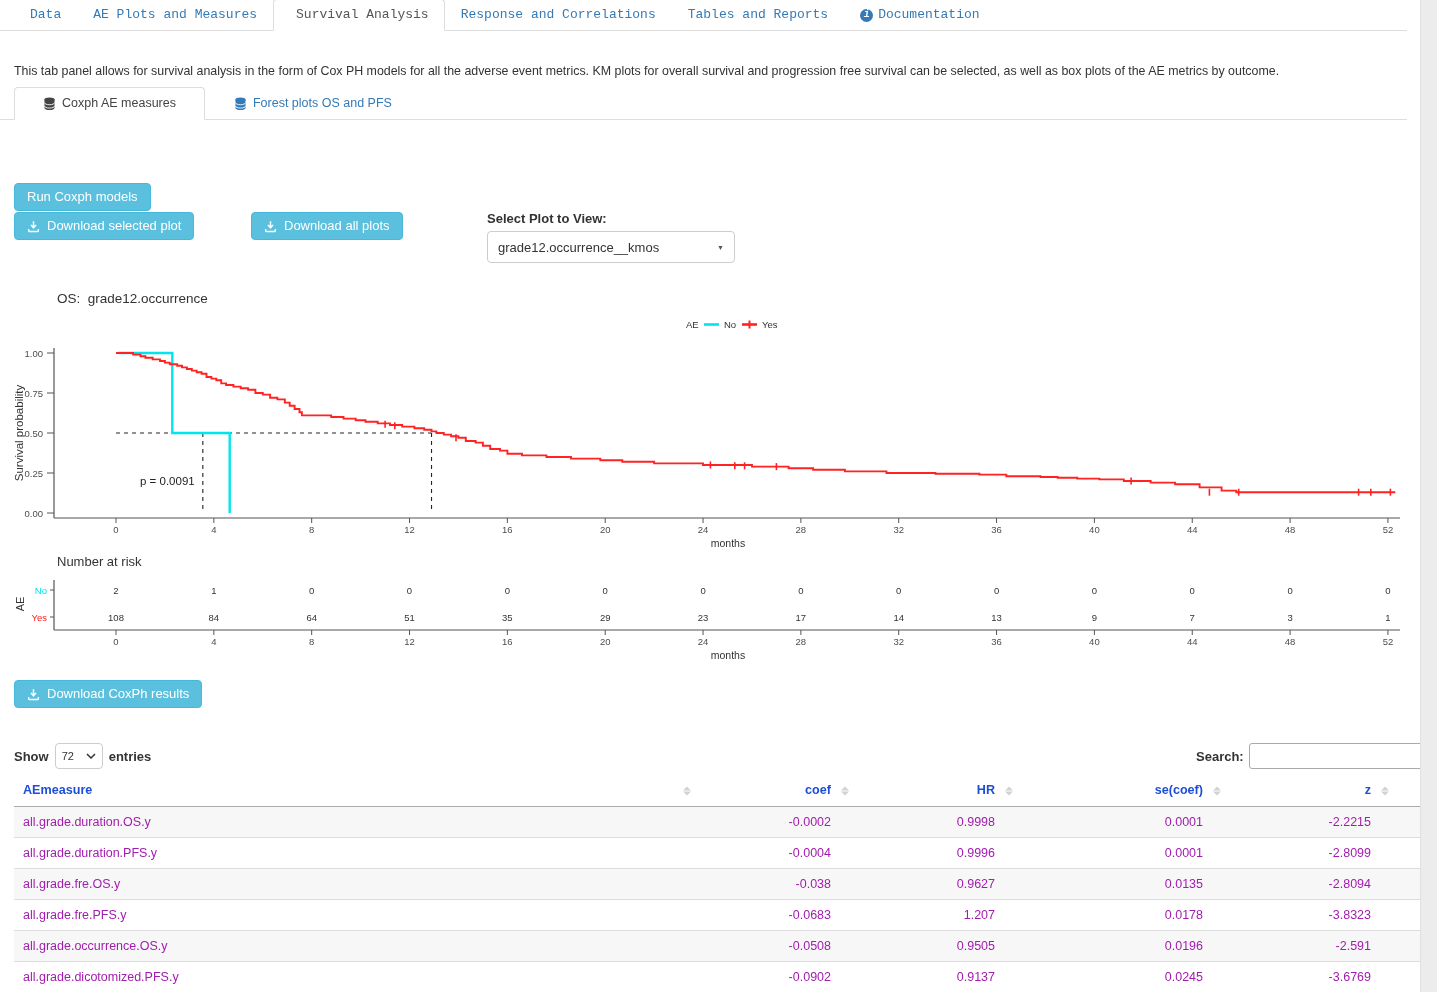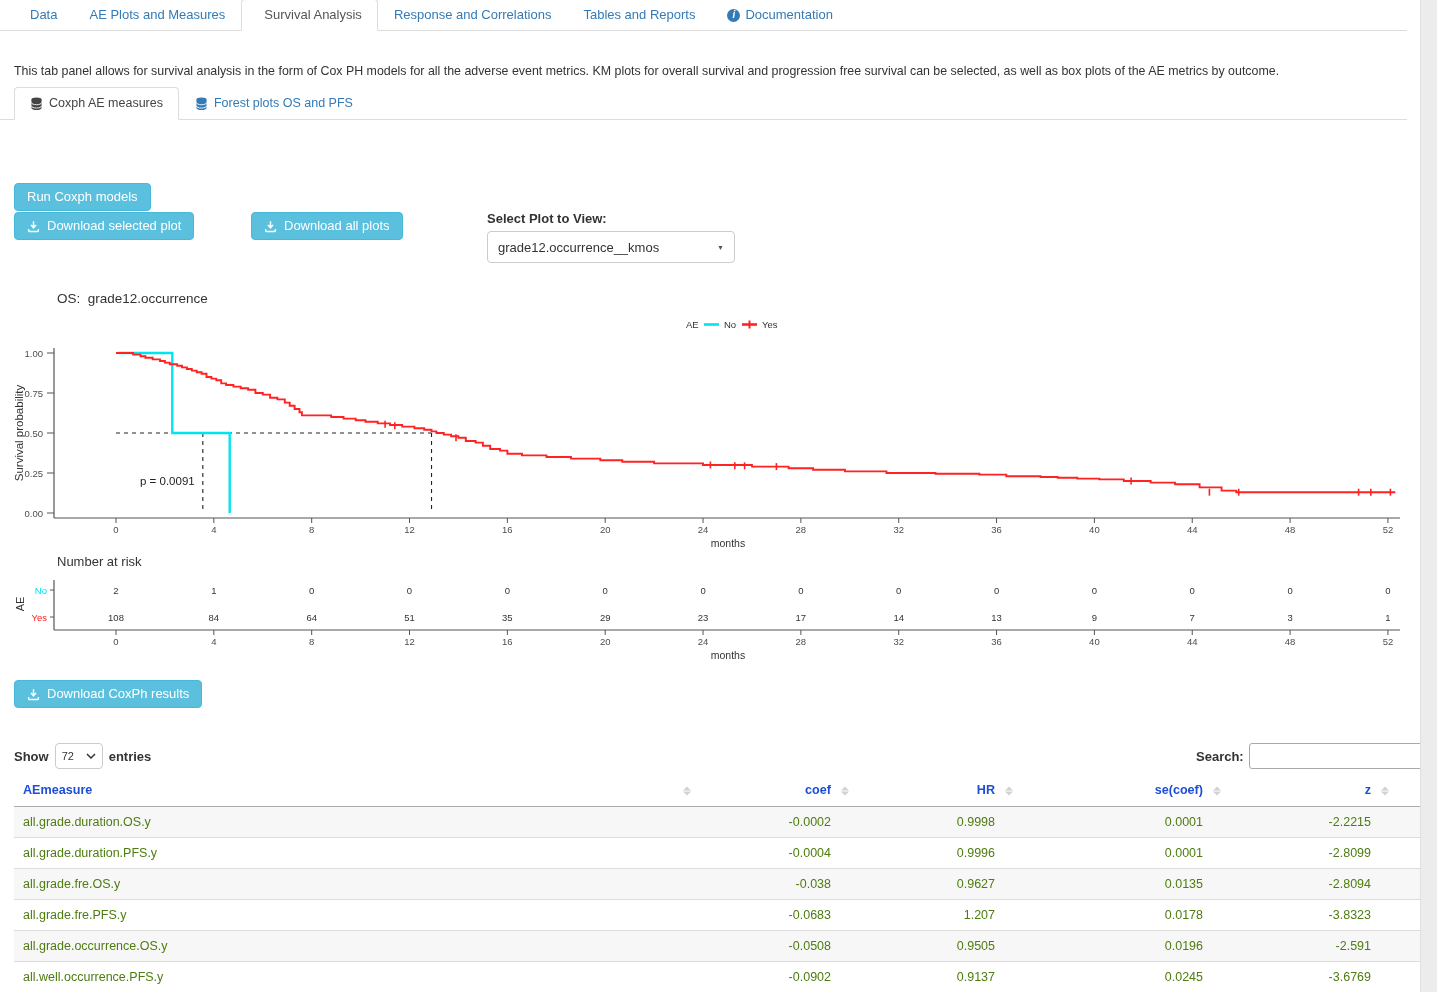--- a/index.html
+++ b/index.html
@@ -1,32 +1,32 @@
 <!DOCTYPE html>
 <html><head>
 <meta charset="utf-8">
 <style>
   html,body{margin:0;padding:0;background:#fff;}
   body{font-family:"Liberation Sans","DejaVu Sans",sans-serif;color:#333;}
   #page{position:relative;width:1437px;height:992px;overflow:hidden;background:#fff;}
 
   
   .tabbar{position:absolute;top:0;left:0;width:1407px;display:flex;align-items:flex-end;
-          border-bottom:1px solid #ddd;padding-left:14px;box-sizing:border-box;height:31px;}
+          border-bottom:1px solid #ddd;padding-left:14px;box-sizing:border-box;height:31px;font-family:Liberation Mono, monospace;}
   .tab{color:#337ab7;font-size:13px;padding:7px 15px;line-height:16px;cursor:pointer;
        border:1px solid transparent;border-radius:4px 4px 0 0;margin-bottom:-1px;white-space:nowrap;
        display:flex;align-items:center;gap:5px;}
   .tab.active{color:#555;background:#fff;border-color:#ddd #ddd #fff;padding-left:22px;}
   .info-icon{display:inline-flex;width:13px;height:13px;border-radius:50%;background:#337ab7;color:#fff;
        font-size:10px;font-weight:bold;align-items:center;justify-content:center;font-style:italic;}
 
   
   .subtabbar{position:absolute;top:88px;left:0;width:1407px;display:flex;align-items:flex-end;
           border-bottom:1px solid #ddd;padding-left:14px;box-sizing:border-box;height:32px;}
-  .subtab{color:#337ab7;font-size:12.5px;padding:8px 15px;line-height:15px;cursor:pointer;
+  .subtab{color:#337ab7;font-size:12.5px;padding:8px 28px;line-height:15px;cursor:pointer;
        border:1px solid transparent;border-radius:4px 4px 0 0;margin-bottom:-1px;white-space:nowrap;
        display:flex;align-items:center;gap:6px;justify-content:center;}
   .subtab.active{color:#444;background:#fff;border-color:#ddd #ddd #fff;}
   .db-icon{display:inline-flex;}
 
   .desc{position:absolute;left:14px;font-size:12.4px;color:#333;white-space:nowrap;}
 
   
   .btn-info{background:#5bc0de;border:1px solid #46b8da;color:#fff;font-size:13px;
        padding:5px 12px;border-radius:4px;display:inline-flex;align-items:center;gap:7px;
@@ -65,21 +65,21 @@
   .dt-search{position:absolute;top:743px;left:1196px;display:flex;align-items:center;gap:5px;
        font-size:13px;font-weight:bold;color:#333;}
   .search-input{width:163px;height:24px;border:1px solid #aaa;border-radius:3px;font-size:12.5px;
        padding:0 6px;font-family:inherit;}
 
   
   table.dt{position:absolute;left:14px;top:775px;width:1393px;border-collapse:collapse;table-layout:fixed;}
   table.dt th{font-size:12.6px;font-weight:bold;color:#1d4ed8;text-align:right;position:relative;
        padding:8px 24px 9px 8px;border-bottom:1px solid #ababab;white-space:nowrap;}
   table.dt th.first{text-align:left;padding-left:9px;}
-  table.dt td{font-size:12.5px;color:#4d7c0f;text-align:right;padding:8px 24px 8px 8px;
+  table.dt td{font-size:12.5px;color:#a21caf;text-align:right;padding:8px 24px 8px 8px;
        border-bottom:1px solid #ddd;white-space:nowrap;overflow:hidden;}
   table.dt td.first{text-align:left;padding-left:9px;}
   table.dt tr.odd{background:#f7f7f7;}
   .sort{position:absolute;right:6px;top:50%;transform:translateY(-50%);display:flex;flex-direction:column;gap:1px;}
   .sort i{display:block;width:0;height:0;border-left:4px solid transparent;border-right:4px solid transparent;}
   .sort .up{border-bottom:4px solid #d2d2d2;}
   .sort .dn{border-top:4px solid #d2d2d2;}
 
   .scrollbar-track{position:absolute;right:0;top:0;width:16px;height:992px;background:#ececec;
        border-left:1px solid #e0e0e0;}
@@ -390,21 +390,21 @@
         </tr>
         <tr class="odd">
           <td class="first">all.grade.occurrence.OS.y</td>
           <td>-0.0508</td>
           <td>0.9505</td>
           <td>0.0196</td>
           <td>-2.591</td>
           <td>0.0096</td>
         </tr>
         <tr class="even">
-          <td class="first">all.well.occurrence.PFS.y</td>
+          <td class="first">all.grade.dicotomized.PFS.y</td>
           <td>-0.0902</td>
           <td>0.9137</td>
           <td>0.0245</td>
           <td>-3.6769</td>
           <td>0.0002</td>
         </tr>
       </tbody>
   </table>
 
   <div class="scrollbar-track"></div>

